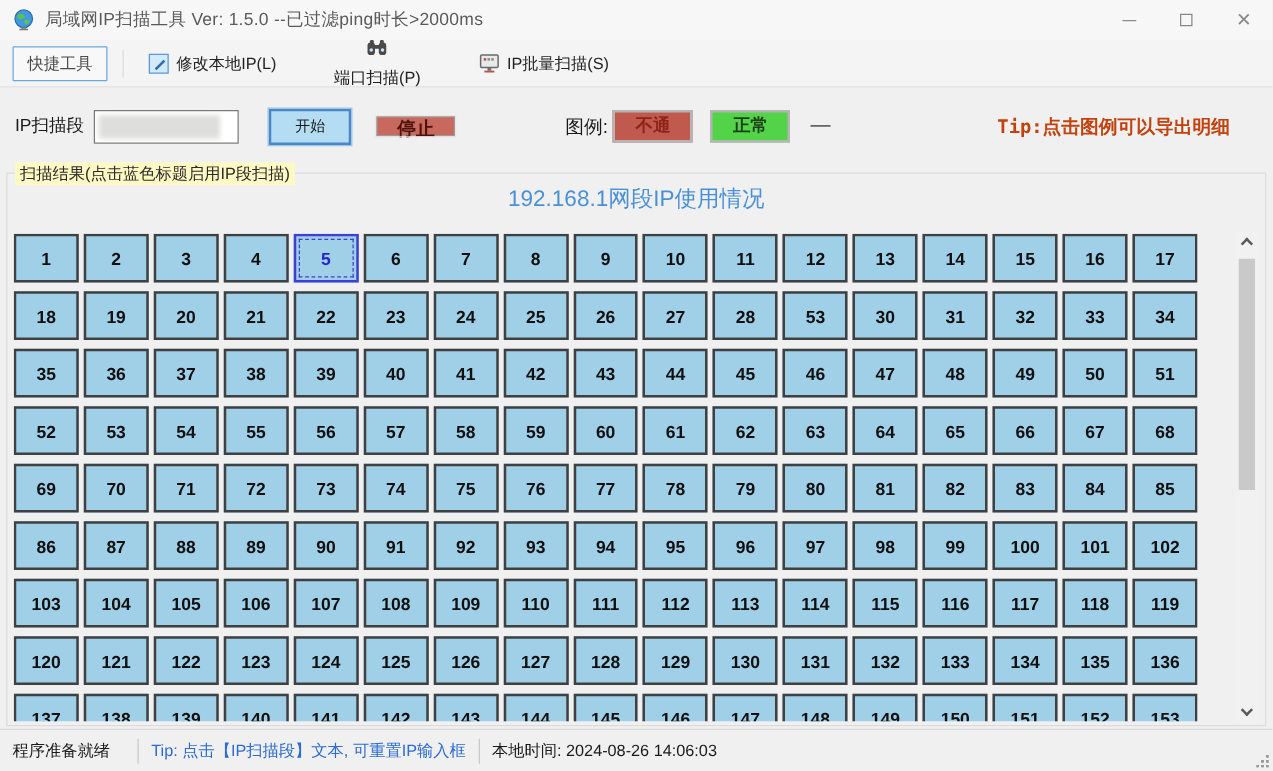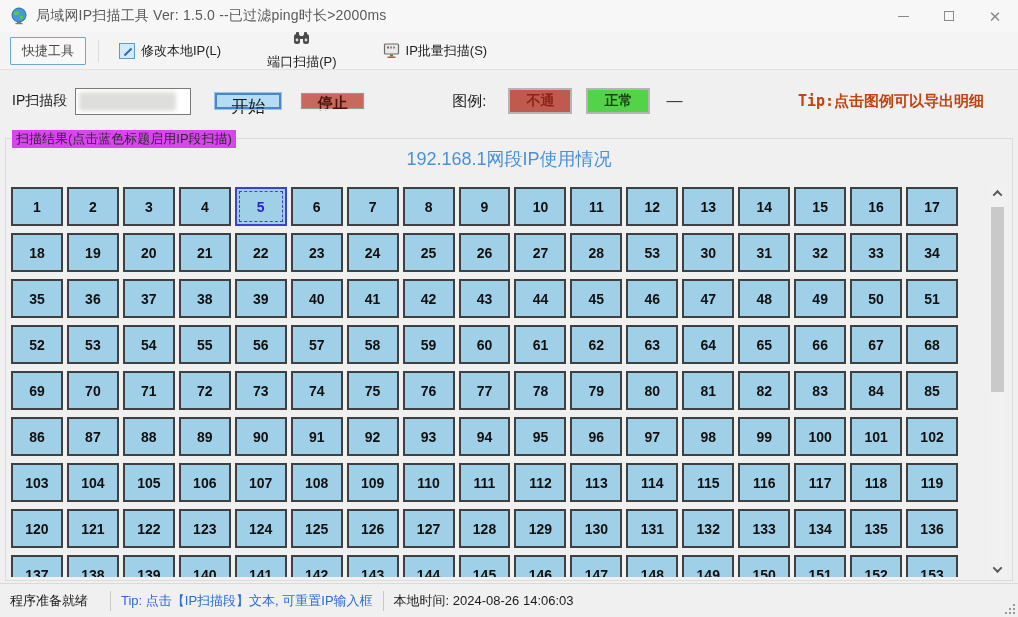--- a/index.html
+++ b/index.html
@@ -56,49 +56,49 @@
   .lbl{ font-size:14px; color:#1a1a1a; }
   .ip-input{
     width:116px; height:27px; border:1px solid #7a7a7a; background:#fff;
     margin-left:8px; position:relative; overflow:hidden;
   }
   .ip-input .redacted{
     position:absolute; left:3px; top:3px; right:14px; bottom:3px;
     background:#dededc; filter:blur(2px); border-radius:2px;
   }
   .btn-start{
-    margin-left:24px; width:66px; height:16px;
+    margin-left:24px; width:66px; height:29px;
     background:#b4ddf3; border:2px solid #4a86c8; outline:1px solid #9cc3e8;
-    font-size:17px; color:#1a1a1a;
+    font-size:12px; color:#1a1a1a;
   }
   .btn-stop{
     margin-left:20px; width:63px; height:16px;
     background:#c9685c; border:1px solid #9a9a9a; outline:1px solid #e8e8e8;
     font-size:15px; color:#4d120b; font-weight:bold;
   }
   .legend-lbl{ margin-left:88px; font-size:15px; color:#1a1a1a; }
   .badge{
-    margin-left:22px; width:64px; height:26px; border:2px solid #b5b5b5;
+    margin-left:4px; width:64px; height:26px; border:2px solid #b5b5b5;
     font-size:14px; font-weight:bold; padding:0;
   }
   .badge-fail{ background:#c05a4e; color:#8c241a; }
   .badge-ok{ margin-left:14px; background:#53d347; color:#1e3f18;font-family:Liberation Mono, monospace; }
   .legend-dash{ margin-left:16px; color:#3a3a3a; font-size:16px; }
   .tip-export{
     margin-left:auto; margin-right:22px;
     color:#c2410c; font-size:15px; font-weight:bold;
     font-family:"DejaVu Sans Mono", monospace;
   }
   
   .groupbox{
     position:absolute; left:5px; right:5px; top:138px; bottom:36px;
     border:1px solid #dcdcdc;
   }
   .groupbox-label{
-    position:absolute; top:-9px; left:6px; background:#d946ef;
+    position:absolute; top:-9px; left:6px; background:#fef9c3;
     padding:0 4px; font-size:13px; color:#2a2a2a;
   }
   .net-title{
     margin-top:8px; text-align:center; font-size:18px; color:#4a90d9;
   }
   .grid-wrap{
     position:absolute; left:5px; top:48px; width:947px; height:390px;
     overflow:hidden;
   }
   .ip-grid{

